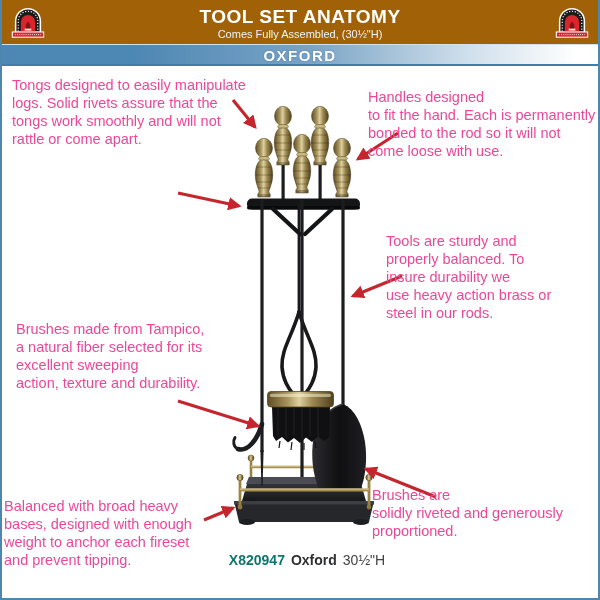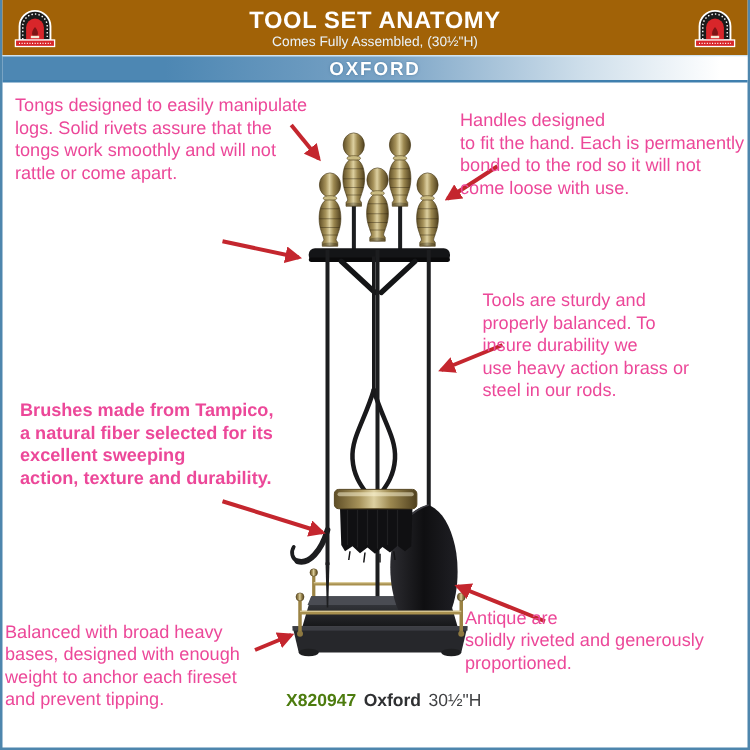--- a/index.html
+++ b/index.html
@@ -21,27 +21,27 @@
     border-top:1px solid #cfe2ef;border-bottom:2px solid #3f7fae;box-sizing:border-box;}
   .oxbar-label{position:absolute;left:0;right:0;top:2px;text-align:center;color:#ffffff;
     font-size:15px;font-weight:bold;letter-spacing:1.5px;text-shadow:0 0 2px rgba(40,90,130,.55);}
   
   .note{position:absolute;color:#ec4899;font-size:14.5px;line-height:1.24;
     white-space:pre-line;}
   #note-tongs   {left:10px;  top:77px;  width:236px;}
   #note-handles {left:366px; top:77px;  width:232px;margin-top:12px;}
   #note-racks   {left:43px;  top:184px; width:160px;}
   #note-tools   {left:384px; top:233px; width:211px;}
-  #note-brushes {left:14px;  top:321px; width:245px;font-weight:bold;}
+  #note-brushes {left:14px;  top:321px; width:245px;}
   #note-bases   {left:2px;   top:498px; width:227px;}
   #note-shovels {left:370px; top:487px; width:228px;}
   
   .footer{position:absolute;left:183px;top:551px;width:244px;text-align:center;
     font-size:14px;color:#414244;line-height:1.3;}
-  .footer .sku{color:#4d7c0f;font-weight:bold;}
+  .footer .sku{color:#0f766e;font-weight:bold;}
   .footer .pname{color:#2f3032;font-weight:bold;}
   .footer .ph{color:#414244;}
   .footer .sep{display:inline-block;width:6px;}
   
   #art{position:absolute;left:-2px;top:0;width:600px;height:600px;}
 </style>
 </head>
 <body>
 
 <div id="canvas">
@@ -206,21 +206,21 @@
 use heavy action brass or
 steel in our rods.</div>
   <div class="note" id="note-brushes">Brushes made from Tampico,
 a natural fiber selected for its
 excellent sweeping
 action, texture and durability.</div>
   <div class="note" id="note-bases">Balanced with broad heavy
 bases, designed with enough
 weight to anchor each fireset
 and prevent tipping.</div>
-  <div class="note" id="note-shovels">Antique are
+  <div class="note" id="note-shovels">Brushes are
 solidly riveted and generously
 proportioned.</div>
 
   <div class="footer">
     <div><span class="sku">X820947</span><span class="sep"></span><span class="pname">Oxford</span><span class="sep"></span><span class="ph">30½"H</span></div>
   </div>
 
 </div>
 
 </body></html>

